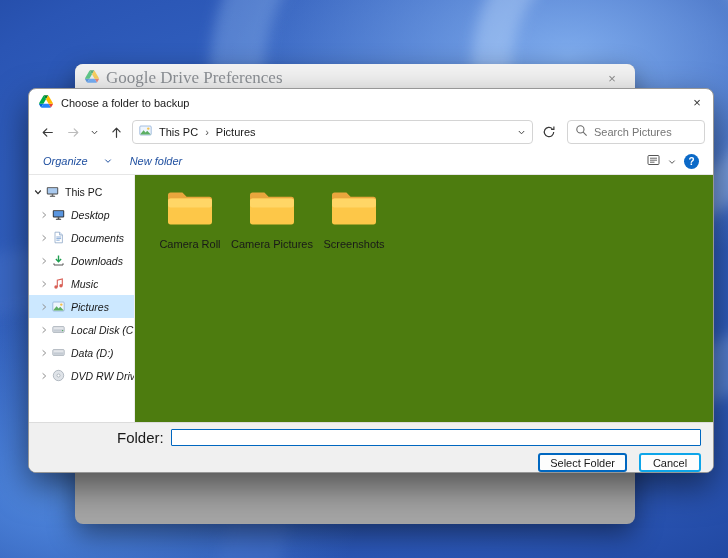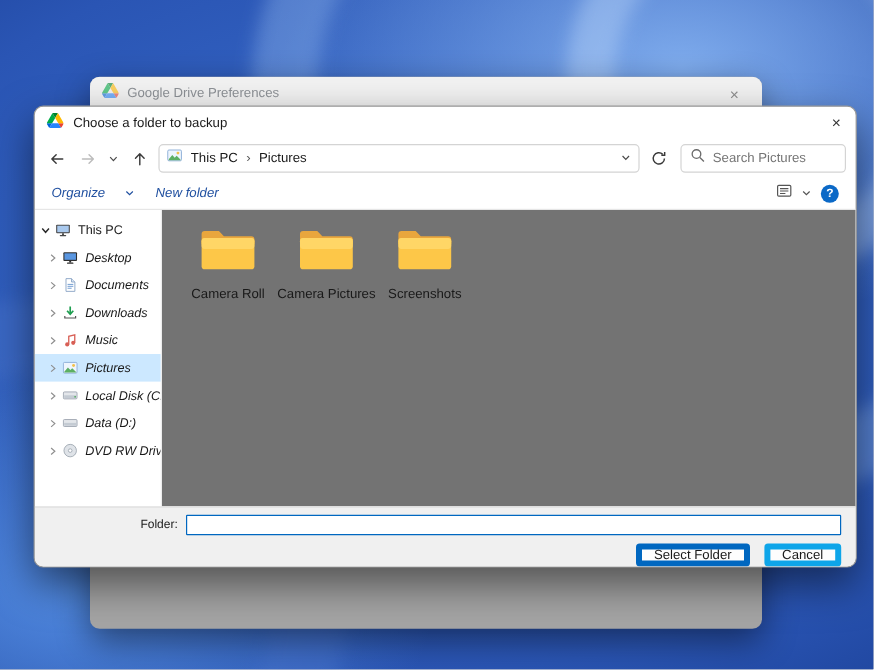--- a/index.html
+++ b/index.html
@@ -16,21 +16,21 @@
   .ribbon { position: absolute; border-radius: 50%; filter: blur(7px); }
   .r1 { width: 700px; height: 580px; left: 200px; top: -170px; border: 55px solid rgba(170,205,250,.30); transform: rotate(24deg); }
   .r2 { width: 520px; height: 500px; left: -230px; top: 250px; border: 62px solid rgba(70,115,205,.45); transform: rotate(-12deg); }
   .r3 { width: 330px; height: 320px; left: 470px; top: -90px; border: 40px solid rgba(205,228,255,.35); transform: rotate(40deg); }
 
   
   .bg-window { position: absolute; left: 75px; top: 64px; width: 560px; height: 460px; border-radius: 8px;
     background: #a5a5a5; box-shadow: 0 10px 28px rgba(0,0,0,.45); overflow: hidden; }
   .bg-titlebar { height: 28px; background: #f2f2f2; display: flex; align-items: center; padding: 0 10px; }
   .bg-titlebar .dim { opacity: .6; }
-  .bg-title { font-size: 11px; color: #8d9196; margin-left: 7px; }
+  .bg-title { font-size: 17px; color: #8d9196; margin-left: 7px; font-family: Liberation Serif, serif; }
   .bg-close { margin-left: auto; width: 26px; text-align: center; font-size: 13px; color: #8d8d8d; }
 
   
   .dialog { position: absolute; left: 28px; top: 88px; width: 686px; height: 385px; background: #fff;
     border: 1px solid #979797; border-radius: 8px; box-shadow: 0 14px 34px rgba(0,0,0,.5);
     display: flex; flex-direction: column; overflow: hidden; justify-content: space-between; }
 
   .d-titlebar { height: 27px; flex: 0 0 auto; display: flex; align-items: center; padding-left: 10px; }
   .d-title { font-size: 11px; color: #191919; margin-left: 8px; }
   .d-close { margin-left: auto; width: 32px; height: 100%; display: flex; align-items: center; justify-content: center; font-size: 13px; color: #333; }
@@ -56,30 +56,30 @@
 
   .body-row { flex: 1; display: flex; min-height: 0; }
   .sidebar { width: 106px; flex: 0 0 auto; padding-top: 5px; overflow: hidden; border-right: 1px solid #ececec; }
   .tree-item { height: 23px; display: flex; align-items: center; gap: 3px; padding-left: 5px; font-size: 10.5px; color: #191919; white-space: nowrap; overflow: hidden; }
   .tree-item.child { padding-left: 11px; font-style: italic; }
   .tree-item.selected { background: #cce8ff; }
   .tree-chev { width: 9px; flex: 0 0 auto; display: flex; align-items: center; }
   .tree-ico { width: 14px; flex: 0 0 auto; display: flex; align-items: center; margin-right: 2px; }
   .tree-label { overflow: hidden; }
 
-  .content { flex: 1; padding: 10px 8px 8px 16px; display: flex; flex-wrap: wrap; align-content: flex-start; gap: 4px; background: #737373; }
+  .content { flex: 1; padding: 10px 8px 8px 16px; display: flex; flex-wrap: wrap; align-content: flex-start; gap: 4px; background: #4d7c0f; }
   .tile { width: 78px; display: flex; flex-direction: column; align-items: center; gap: 8px; padding-top: 4px; }
   .tile-label { font-size: 11px; color: #191919; text-align: center; white-space: nowrap; }
 
   .footer { flex: 0 0 auto; height: 50px; background: #f0f0f0; border-top: 1px solid #dcdcdc; padding: 6px 12px 0 88px; }
   .folder-row { display: flex; align-items: center; gap: 7px; }
-  .folder-label { font-size: 10px; color: #191919; white-space: nowrap; }
+  .folder-label { font-size: 15px; color: #191919; white-space: nowrap; }
   .folder-input { flex: 1; height: 17px; border: 1px solid #0067c0; border-radius: 1px; font-size: 11px; padding: 0 4px; outline: none; background: #fff; font-family: inherit; }
   .btn-row { display: flex; justify-content: flex-end; gap: 12px; margin-top: 7px; }
-  .btn { height: 19px; min-width: 62px; padding: 0 10px; font-size: 11px; background: #fdfdfd; border: 5px solid #0ea5e9;
+  .btn { height: 19px; min-width: 62px; padding: 0 10px; font-size: 11px; background: #fdfdfd; border: 2px solid #0ea5e9;
     border-radius: 3px; color: #191919; display: flex; align-items: center; justify-content: center; white-space: nowrap; }
   .btn.primary { border-color: #0067c0; min-width: 76px; }
 </style>
 </head>
 <body>
 
 <div class="stage">
   <div class="wallpaper">
     <div class="ribbon r1"></div>
     <div class="ribbon r2"></div>

